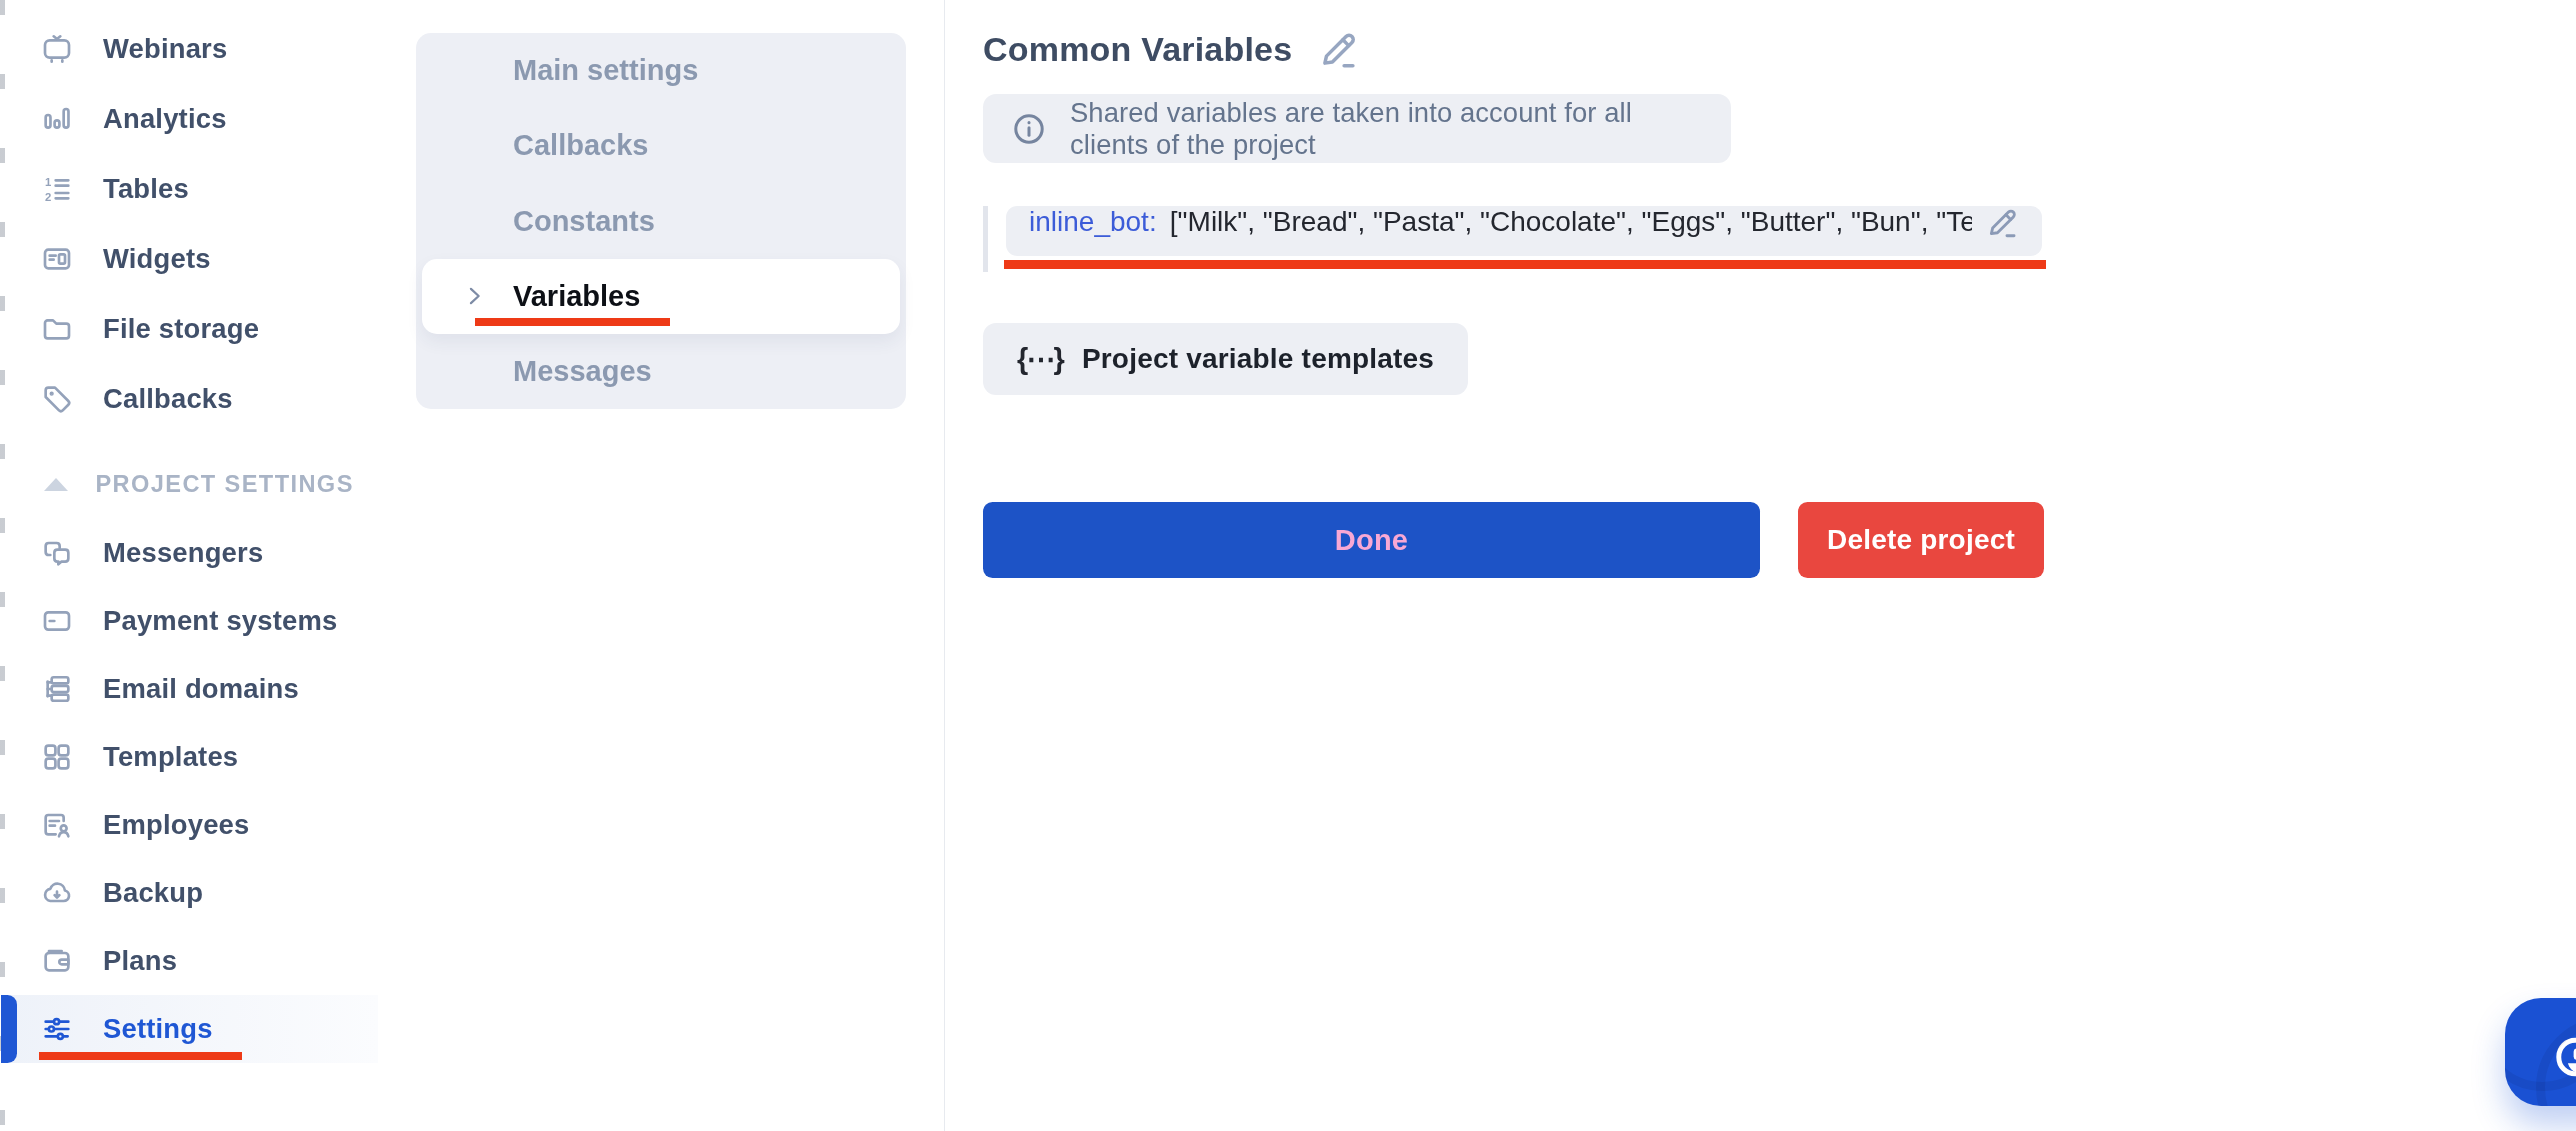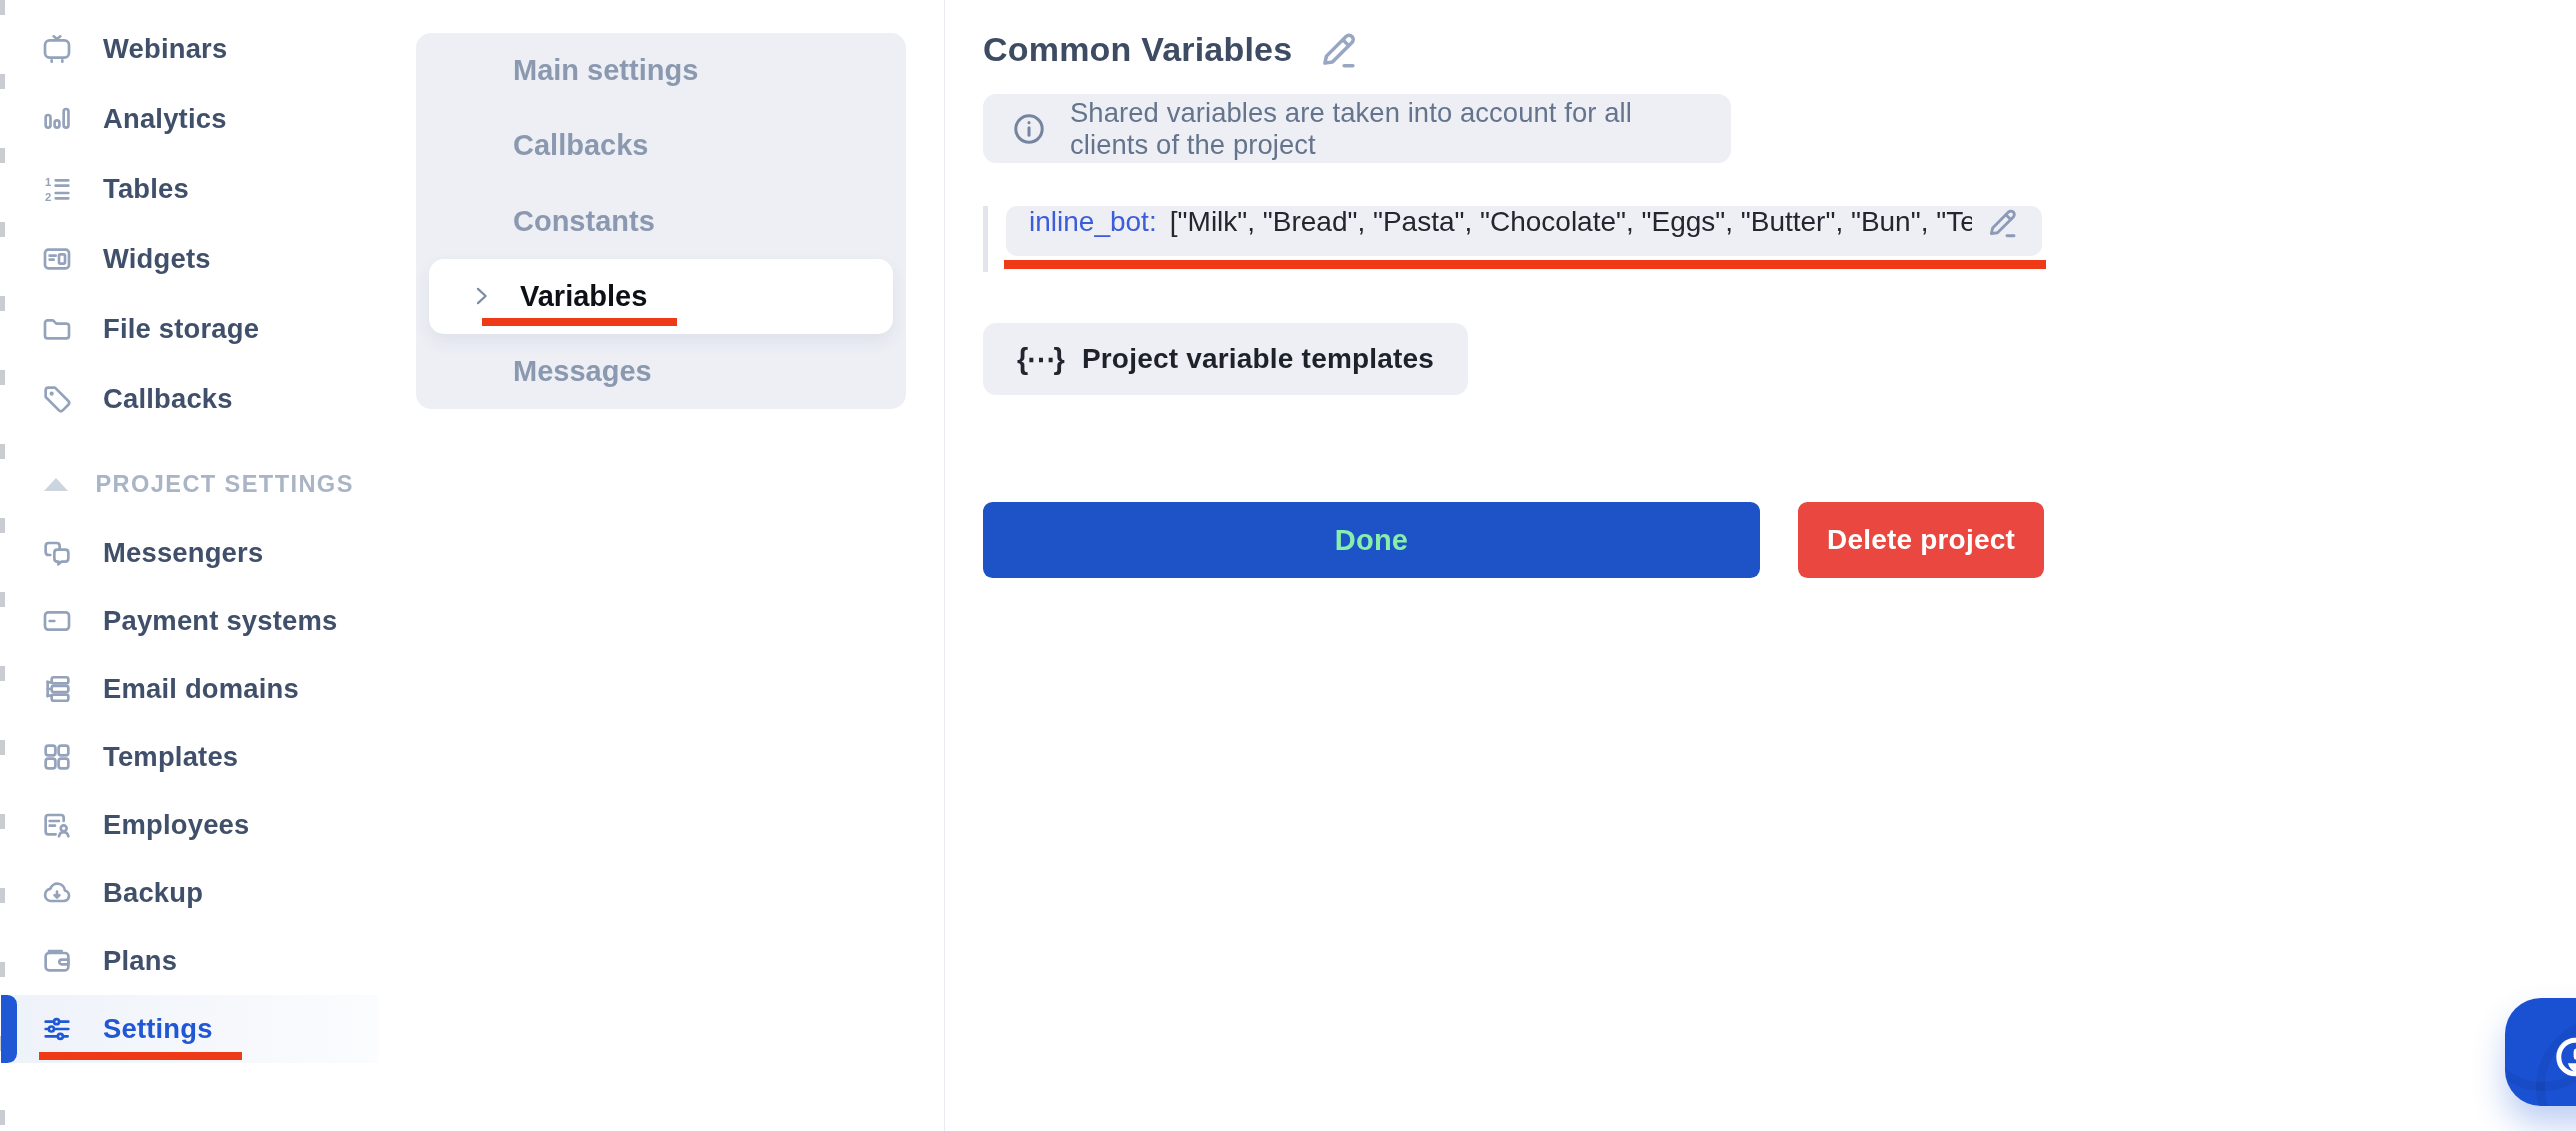--- a/index.html
+++ b/index.html
@@ -63,21 +63,21 @@
   .subnav-panel{
     position:absolute; left:38px; top:33px; width:490px; height:376px;
     background:#edeff5; border-radius:15px; padding:0;
     display:flex; flex-direction:column;
   }
   .subnav-item{
     flex:1; display:flex; align-items:center; padding-left:97px;
     font-size:29px; font-weight:600; color:#8b99b0; cursor:pointer;
   }
   .subnav-item.card{
-    position:relative; flex:0 0 75px; margin:0 13px;
+    position:relative; flex:0 0 75px; margin:0 6px;
     background:#fff; border-radius:15px; box-shadow:0 7.6px 17px rgba(45,62,96,.07);
     color:#0d1016; padding-left:91px;
   }
   .subnav-item.card .chev{
     position:absolute; left:39px; top:50%; transform:translateY(-50%);
     width:26.5px; height:26.5px; color:#7e8ca6;
   }
   .subnav-item.card .chev svg{ width:26.5px; height:26.5px; }
   .variables-underline{
     position:absolute; left:53px; bottom:7.6px; width:195px; height:8.5px; background:#ee3a17;
@@ -125,21 +125,21 @@
     cursor:pointer;
   }
   .braces-icon{
     font-size:29px; font-weight:700; color:#23262e; letter-spacing:-1.9px;
     font-family:"Liberation Sans", sans-serif;
   }
   .templates-label{ font-size:28px; font-weight:700; color:#1d222b; letter-spacing:0.2px; }
 
   .actions-row{ margin-top:107px; display:flex; align-items:center; }
   .done-btn{
-    width:777px; height:76px; background:#1d53c6; color:#86efac; border:none; border-radius:9.5px;
+    width:777px; height:76px; background:#1d53c6; color:#f9a8d4; border:none; border-radius:9.5px;
     font-size:29px; font-weight:600; font-family:"Liberation Sans", sans-serif; cursor:pointer;
     letter-spacing:0.2px;
   }
   .delete-btn{
     margin-left:38px; width:246px; height:76px; background:#e9473f; color:#fff; border:none;
     border-radius:9.5px; font-size:28px; font-weight:600; font-family:"Liberation Sans", sans-serif;
     cursor:pointer; letter-spacing:0.2px;
   }
   
   .chat-widget{

